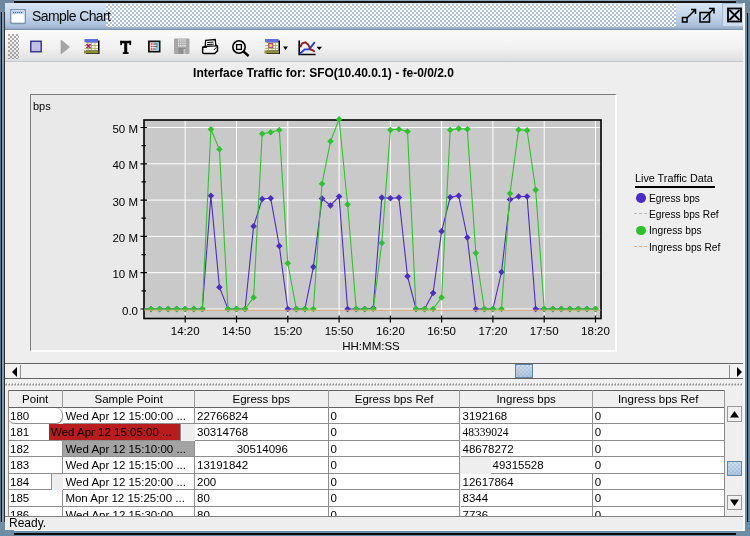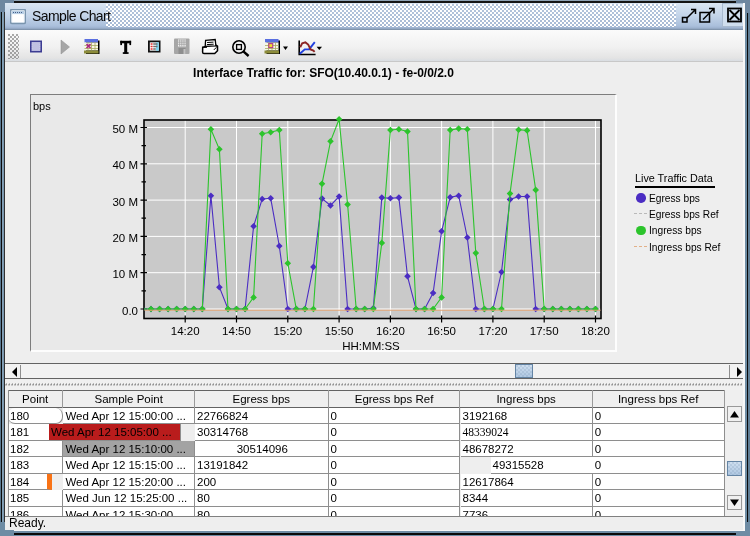--- a/index.html
+++ b/index.html
@@ -216,28 +216,28 @@
     <div style="position:absolute;left:195px;top:440.9px;width:133.60000000000002px;height:16.45px;border-right:1px solid #8e8e8e;border-bottom:1px solid #8e8e8e;box-sizing:border-box;background:#fff;padding-left:2px;line-height:16.45px;overflow:hidden;white-space:nowrap;text-align:center;">30514096</div>
     <div style="position:absolute;left:328.6px;top:440.9px;width:131.89999999999998px;height:16.45px;border-right:1px solid #8e8e8e;border-bottom:1px solid #8e8e8e;box-sizing:border-box;background:#fff;padding-left:2px;line-height:16.45px;overflow:hidden;white-space:nowrap;">0</div>
     <div style="position:absolute;left:460.5px;top:440.9px;width:132.29999999999995px;height:16.45px;border-right:1px solid #8e8e8e;border-bottom:1px solid #8e8e8e;box-sizing:border-box;background:#fff;padding-left:2px;line-height:16.45px;overflow:hidden;white-space:nowrap;">48678272</div>
     <div style="position:absolute;left:592.8px;top:440.9px;width:131.80000000000007px;height:16.45px;border-right:1px solid #8e8e8e;border-bottom:1px solid #8e8e8e;box-sizing:border-box;background:#fff;padding-left:2px;line-height:16.45px;overflow:hidden;white-space:nowrap;">0</div>
     <div style="position:absolute;left:8px;top:457.4px;width:55.4px;height:16.45px;border-right:1px solid #8e8e8e;border-bottom:1px solid #8e8e8e;box-sizing:border-box;background:#fff;padding-left:2px;line-height:16.45px;overflow:hidden;white-space:nowrap;">183</div>
     <div style="position:absolute;left:63.4px;top:457.4px;width:131.6px;height:16.45px;border-right:1px solid #8e8e8e;border-bottom:1px solid #8e8e8e;box-sizing:border-box;background:#fff;padding-left:2px;line-height:16.45px;overflow:hidden;white-space:nowrap;">Wed Apr 12 15:15:00 ...</div>
     <div style="position:absolute;left:195px;top:457.4px;width:133.60000000000002px;height:16.45px;border-right:1px solid #8e8e8e;border-bottom:1px solid #8e8e8e;box-sizing:border-box;background:#fff;padding-left:2px;line-height:16.45px;overflow:hidden;white-space:nowrap;">13191842</div>
     <div style="position:absolute;left:328.6px;top:457.4px;width:131.89999999999998px;height:16.45px;border-right:1px solid #8e8e8e;border-bottom:1px solid #8e8e8e;box-sizing:border-box;background:#fff;padding-left:2px;line-height:16.45px;overflow:hidden;white-space:nowrap;">0</div>
     <div style="position:absolute;left:460.5px;top:457.4px;width:132.29999999999995px;height:16.45px;border-right:1px solid #8e8e8e;border-bottom:1px solid #8e8e8e;box-sizing:border-box;background:#fff;padding-left:2px;line-height:16.45px;overflow:hidden;white-space:nowrap;margin-left:30px;">49315528</div>
     <div style="position:absolute;left:592.8px;top:457.4px;width:131.80000000000007px;height:16.45px;border-right:1px solid #8e8e8e;border-bottom:1px solid #8e8e8e;box-sizing:border-box;background:#fff;padding-left:2px;line-height:16.45px;overflow:hidden;white-space:nowrap;">0</div>
-    <div style="position:absolute;left:8px;top:473.8px;width:44px;height:16.45px;border-right:5px solid #f97316;border-bottom:1px solid #8e8e8e;box-sizing:border-box;background:#fff;padding-left:2px;line-height:16.45px;overflow:hidden;white-space:nowrap;">184</div>
+    <div style="position:absolute;left:8px;top:473.8px;width:44px;height:16.45px;border-right:1px solid #f97316;border-bottom:1px solid #8e8e8e;box-sizing:border-box;background:#fff;padding-left:2px;line-height:16.45px;overflow:hidden;white-space:nowrap;">184</div>
     <div style="position:absolute;left:63.4px;top:473.8px;width:131.6px;height:16.45px;border-right:1px solid #8e8e8e;border-bottom:1px solid #8e8e8e;box-sizing:border-box;background:#fff;padding-left:2px;line-height:16.45px;overflow:hidden;white-space:nowrap;">Wed Apr 12 15:20:00 ...</div>
     <div style="position:absolute;left:195px;top:473.8px;width:133.60000000000002px;height:16.45px;border-right:1px solid #8e8e8e;border-bottom:1px solid #8e8e8e;box-sizing:border-box;background:#fff;padding-left:2px;line-height:16.45px;overflow:hidden;white-space:nowrap;">200</div>
     <div style="position:absolute;left:328.6px;top:473.8px;width:131.89999999999998px;height:16.45px;border-right:1px solid #8e8e8e;border-bottom:1px solid #8e8e8e;box-sizing:border-box;background:#fff;padding-left:2px;line-height:16.45px;overflow:hidden;white-space:nowrap;">0</div>
     <div style="position:absolute;left:460.5px;top:473.8px;width:132.29999999999995px;height:16.45px;border-right:1px solid #8e8e8e;border-bottom:1px solid #8e8e8e;box-sizing:border-box;background:#fff;padding-left:2px;line-height:16.45px;overflow:hidden;white-space:nowrap;">12617864</div>
     <div style="position:absolute;left:592.8px;top:473.8px;width:131.80000000000007px;height:16.45px;border-right:1px solid #8e8e8e;border-bottom:1px solid #8e8e8e;box-sizing:border-box;background:#fff;padding-left:2px;line-height:16.45px;overflow:hidden;white-space:nowrap;">0</div>
     <div style="position:absolute;left:8px;top:490.2px;width:55.4px;height:16.45px;border-right:1px solid #8e8e8e;border-bottom:1px solid #8e8e8e;box-sizing:border-box;background:#fff;padding-left:2px;line-height:16.45px;overflow:hidden;white-space:nowrap;">185</div>
-    <div style="position:absolute;left:63.4px;top:490.2px;width:131.6px;height:16.45px;border-right:1px solid #8e8e8e;border-bottom:1px solid #8e8e8e;box-sizing:border-box;background:#fff;padding-left:2px;line-height:16.45px;overflow:hidden;white-space:nowrap;">Wed Jun 12 15:25:00 ...</div>
+    <div style="position:absolute;left:63.4px;top:490.2px;width:131.6px;height:16.45px;border-right:1px solid #8e8e8e;border-bottom:1px solid #8e8e8e;box-sizing:border-box;background:#fff;padding-left:2px;line-height:16.45px;overflow:hidden;white-space:nowrap;">Mon Apr 12 15:25:00 ...</div>
     <div style="position:absolute;left:195px;top:490.2px;width:133.60000000000002px;height:16.45px;border-right:1px solid #8e8e8e;border-bottom:1px solid #8e8e8e;box-sizing:border-box;background:#fff;padding-left:2px;line-height:16.45px;overflow:hidden;white-space:nowrap;">80</div>
     <div style="position:absolute;left:328.6px;top:490.2px;width:131.89999999999998px;height:16.45px;border-right:1px solid #8e8e8e;border-bottom:1px solid #8e8e8e;box-sizing:border-box;background:#fff;padding-left:2px;line-height:16.45px;overflow:hidden;white-space:nowrap;">0</div>
     <div style="position:absolute;left:460.5px;top:490.2px;width:132.29999999999995px;height:16.45px;border-right:1px solid #8e8e8e;border-bottom:1px solid #8e8e8e;box-sizing:border-box;background:#fff;padding-left:2px;line-height:16.45px;overflow:hidden;white-space:nowrap;">8344</div>
     <div style="position:absolute;left:592.8px;top:490.2px;width:131.80000000000007px;height:16.45px;border-right:1px solid #8e8e8e;border-bottom:1px solid #8e8e8e;box-sizing:border-box;background:#fff;padding-left:2px;line-height:16.45px;overflow:hidden;white-space:nowrap;">0</div>
     <div style="position:absolute;left:8px;top:506.7px;width:55.4px;height:16.45px;border-right:1px solid #8e8e8e;border-bottom:1px solid #8e8e8e;box-sizing:border-box;background:#fff;padding-left:2px;line-height:16.45px;overflow:hidden;white-space:nowrap;">186</div>
     <div style="position:absolute;left:63.4px;top:506.7px;width:131.6px;height:16.45px;border-right:1px solid #8e8e8e;border-bottom:1px solid #8e8e8e;box-sizing:border-box;background:#fff;padding-left:2px;line-height:16.45px;overflow:hidden;white-space:nowrap;">Wed Apr 12 15:30:00 ...</div>
     <div style="position:absolute;left:195px;top:506.7px;width:133.60000000000002px;height:16.45px;border-right:1px solid #8e8e8e;border-bottom:1px solid #8e8e8e;box-sizing:border-box;background:#fff;padding-left:2px;line-height:16.45px;overflow:hidden;white-space:nowrap;">80</div>
     <div style="position:absolute;left:328.6px;top:506.7px;width:131.89999999999998px;height:16.45px;border-right:1px solid #8e8e8e;border-bottom:1px solid #8e8e8e;box-sizing:border-box;background:#fff;padding-left:2px;line-height:16.45px;overflow:hidden;white-space:nowrap;">0</div>
     <div style="position:absolute;left:460.5px;top:506.7px;width:132.29999999999995px;height:16.45px;border-right:1px solid #8e8e8e;border-bottom:1px solid #8e8e8e;box-sizing:border-box;background:#fff;padding-left:2px;line-height:16.45px;overflow:hidden;white-space:nowrap;">7736</div>
     <div style="position:absolute;left:592.8px;top:506.7px;width:131.80000000000007px;height:16.45px;border-right:1px solid #8e8e8e;border-bottom:1px solid #8e8e8e;box-sizing:border-box;background:#fff;padding-left:2px;line-height:16.45px;overflow:hidden;white-space:nowrap;">0</div>

